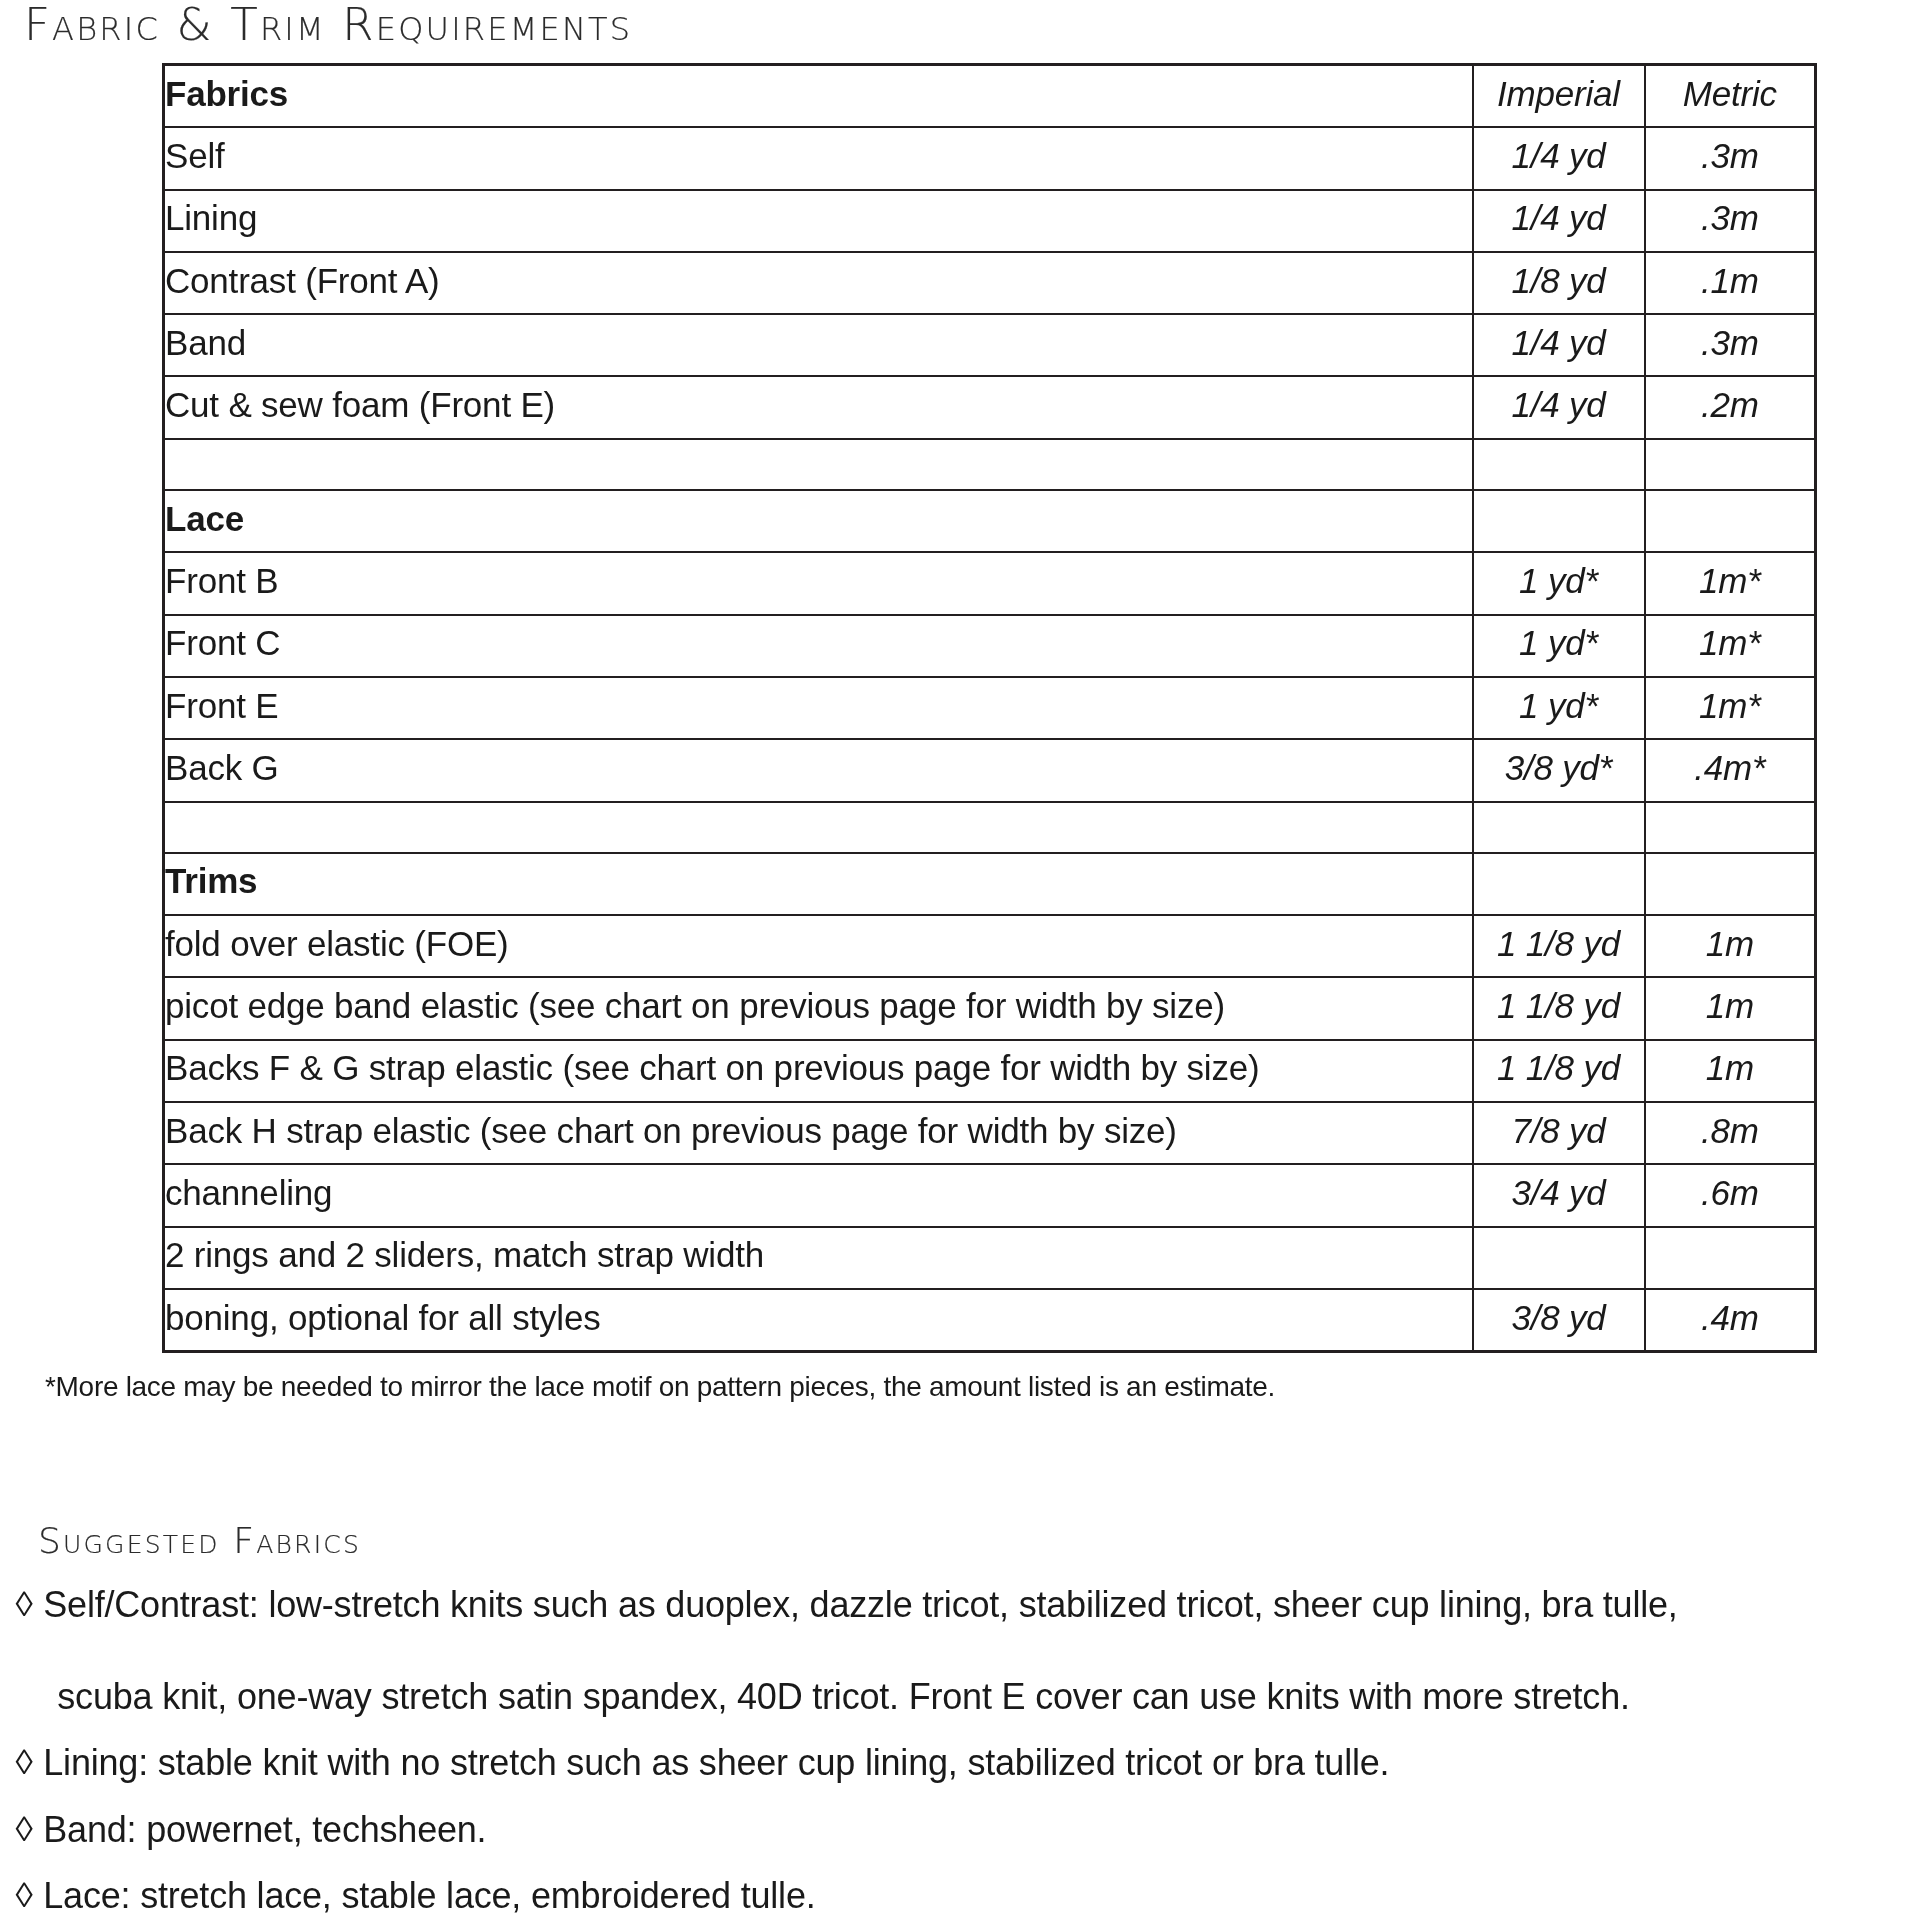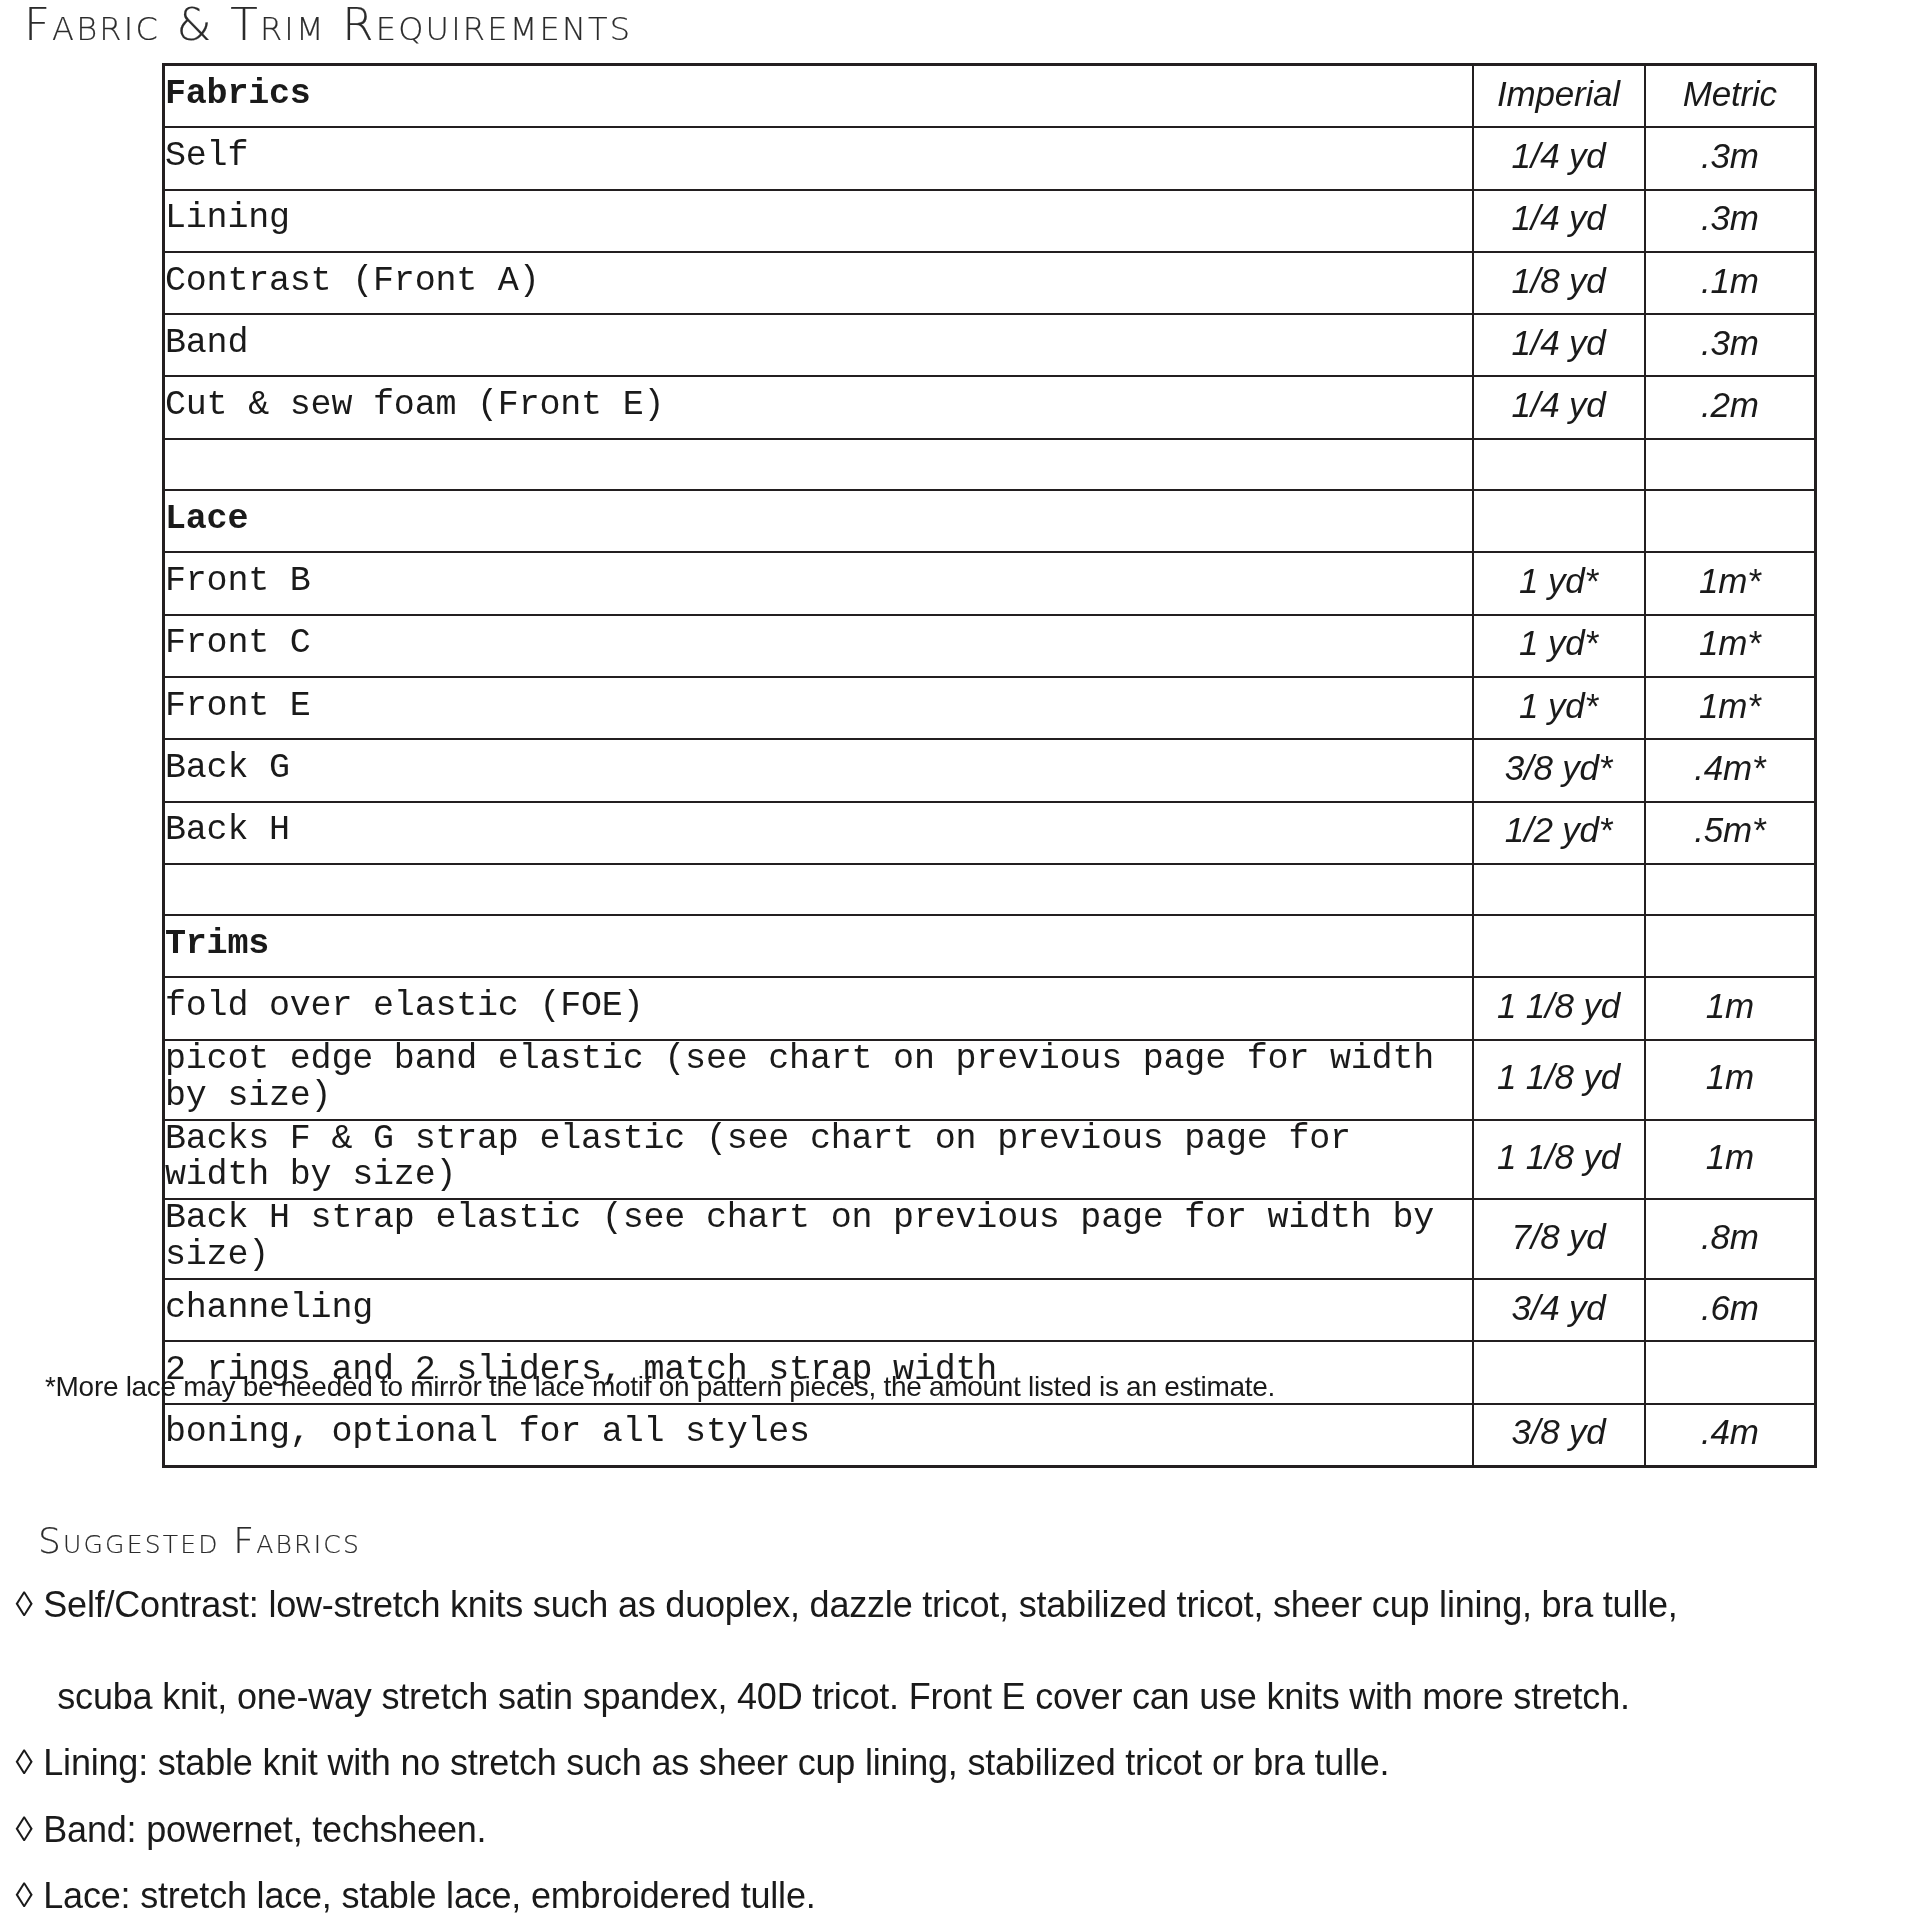--- a/index.html
+++ b/index.html
@@ -61,21 +61,20 @@
     border: 2.6px solid #231f20;
     height: 56px;
     padding: 0 0 4.3px 0;
     vertical-align: middle;
     line-height: 1.05;
   }
   td.label {
     padding-left: 12px;
     text-align: left;
     letter-spacing: -0.2px;
-    font-family: Liberation Mono, monospace;
   }
   td.num {
     text-align: center;
     padding-left: 0;
     letter-spacing: -0.2px;
     font-style: italic;
   }
   tr.group-head td.label {
     font-weight: bold;
   }
@@ -189,25 +188,20 @@
         <tr>
           <td class="label">Front E</td>
           <td class="num">1 yd*</td>
           <td class="num">1m*</td>
         </tr>
         <tr>
           <td class="label">Back G</td>
           <td class="num">3/8 yd*</td>
           <td class="num">.4m*</td>
         </tr>
-        <tr>
-          <td class="label">Back H</td>
-          <td class="num">1/2 yd*</td>
-          <td class="num">.5m*</td>
-        </tr>
         <tr class="spacer">
           <td class="label">&nbsp;</td>
           <td class="num">&nbsp;</td>
           <td class="num">&nbsp;</td>
         </tr>
         <tr class="group-head">
           <td class="label">Trims</td>
           <td class="num">&nbsp;</td>
           <td class="num">&nbsp;</td>
         </tr>

